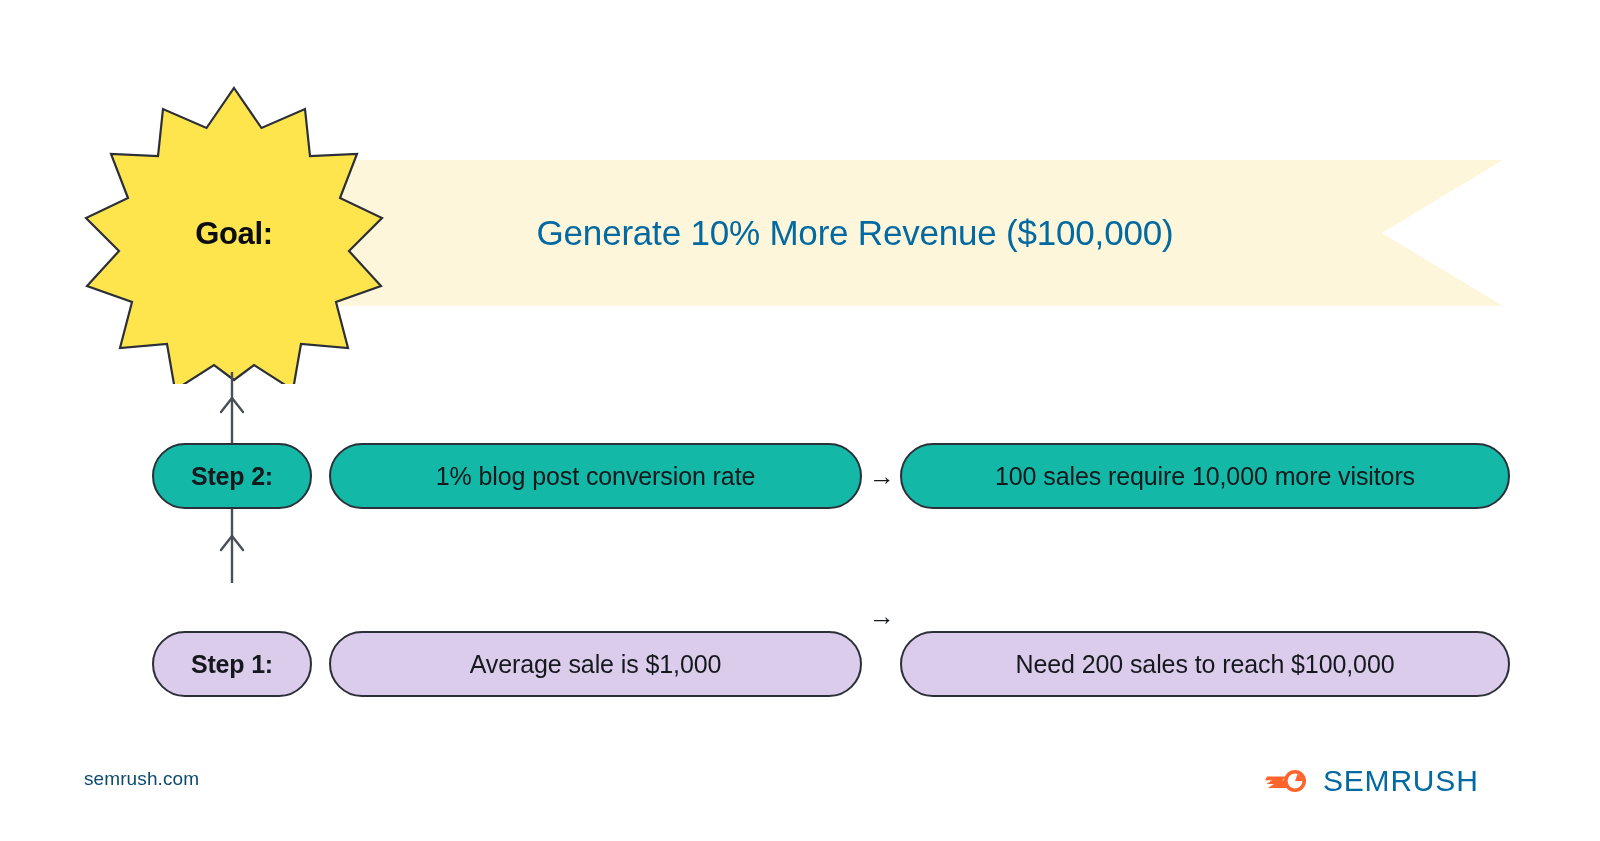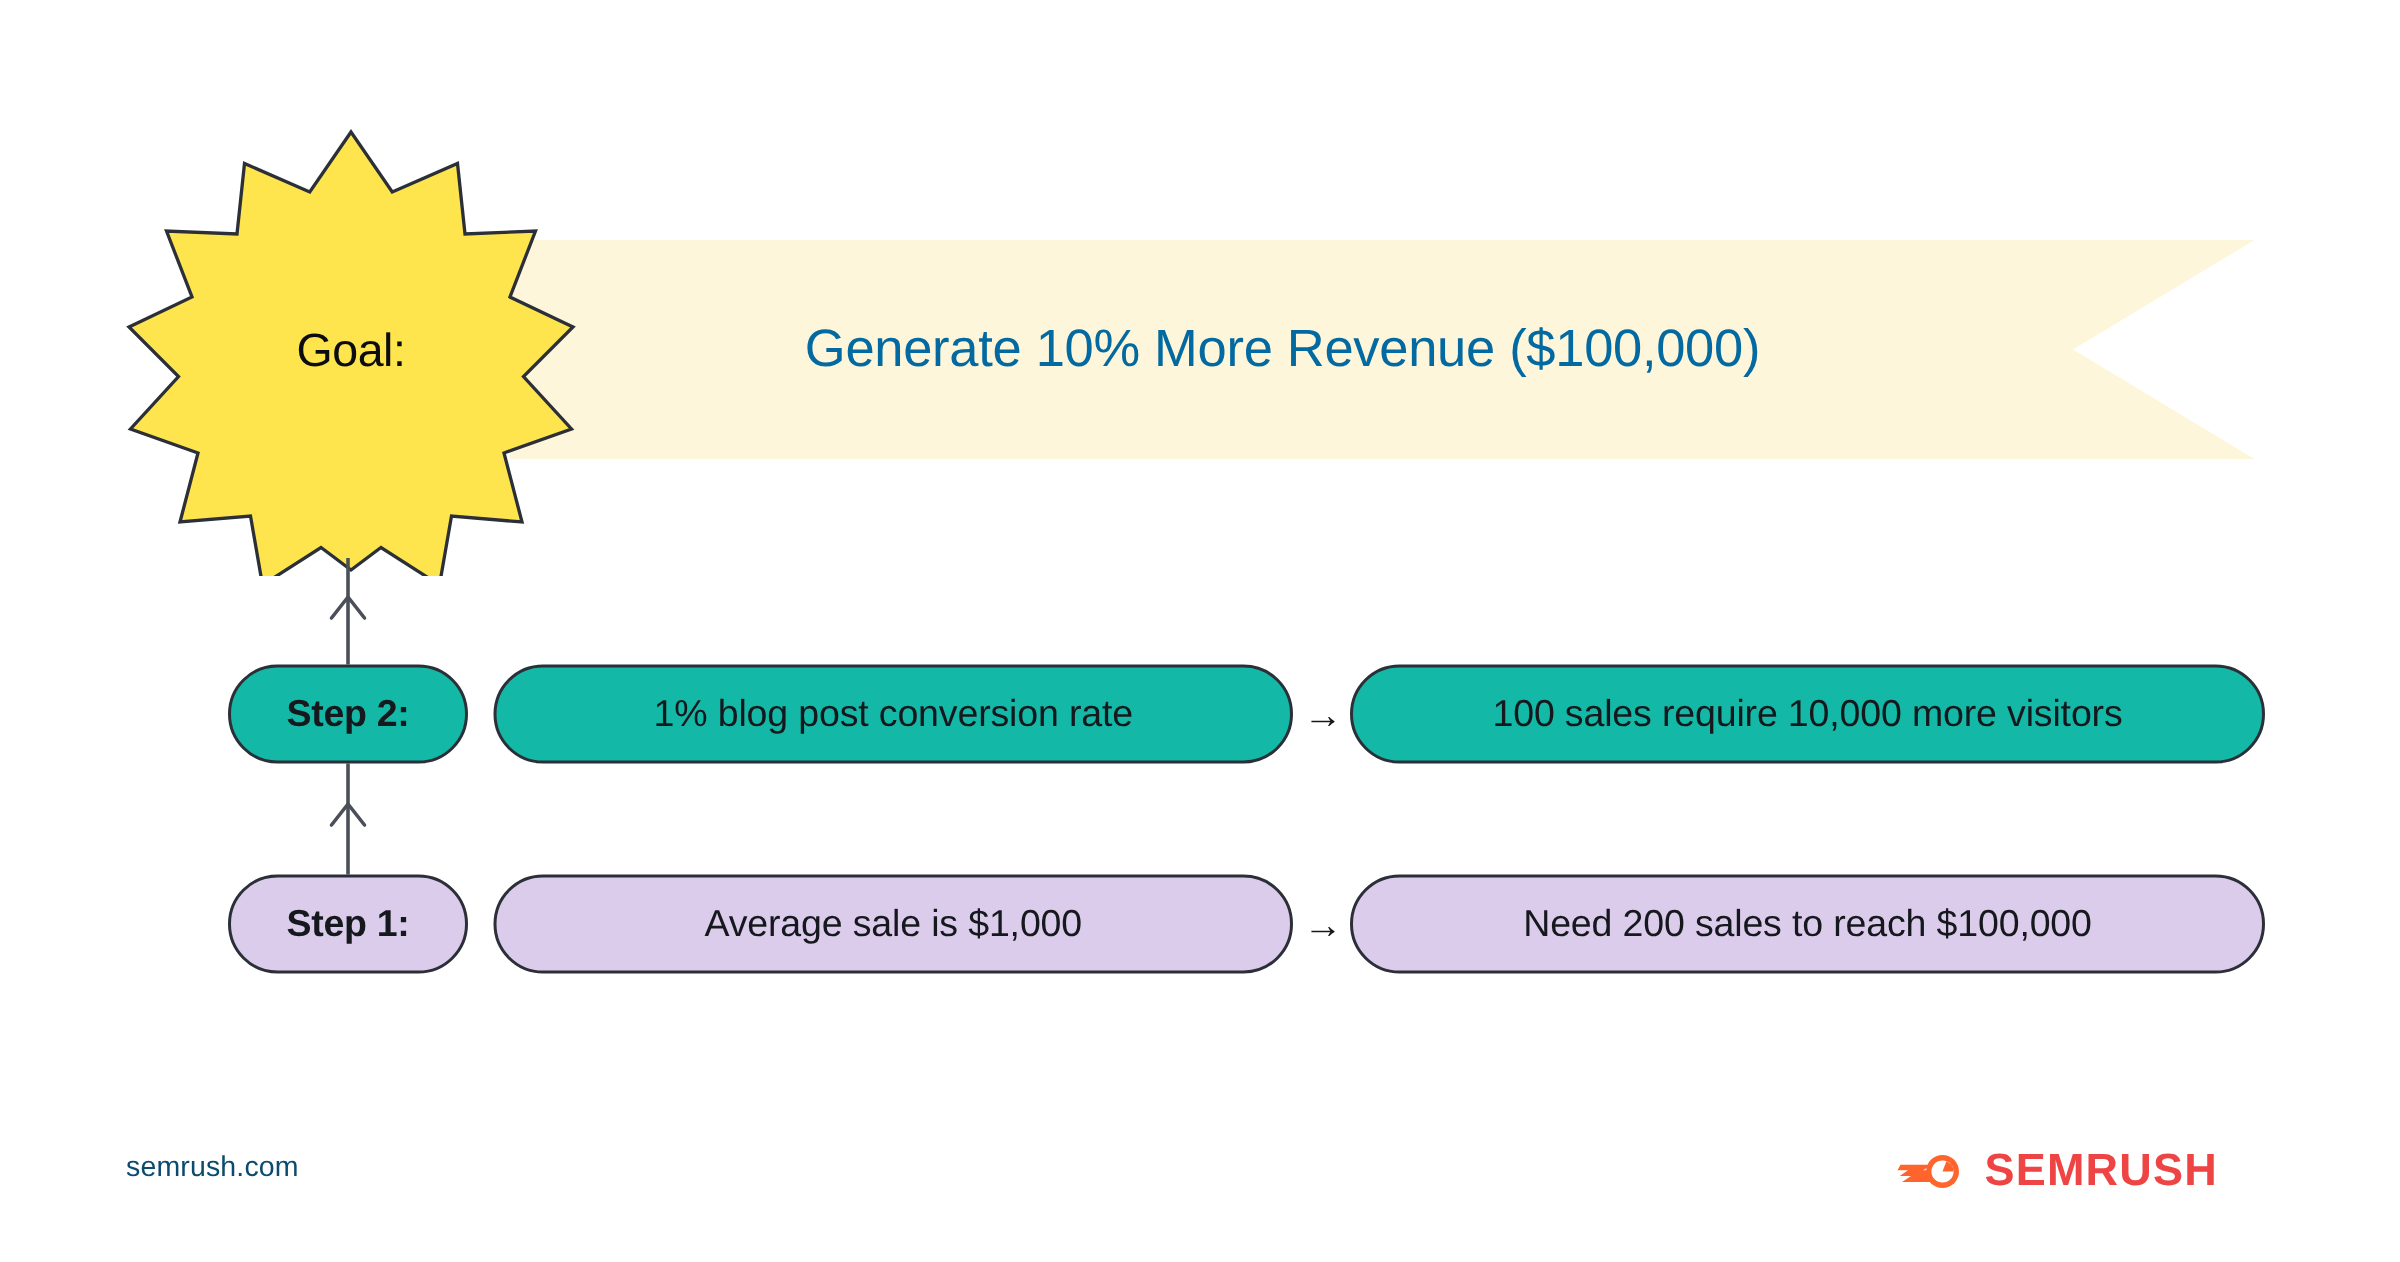--- a/index.html
+++ b/index.html
@@ -60,21 +60,21 @@
   .star-label {
     position: absolute;
     left: 0;
     top: 0;
     width: 300px;
     height: 300px;
     display: flex;
     align-items: center;
     justify-content: center;
     font-size: 31px;
-    font-weight: normal;
+    font-weight: bold;
     color: #0b0d10;
     letter-spacing: -0.3px;
   }
 
   
   .connectors {
     position: absolute;
     left: 0;
     top: 0;
     width: 1600px;
@@ -120,21 +120,21 @@
     font-size: 25px;
     letter-spacing: -0.1px;
   }
   .pill-b {
     left: 900px;
     width: 610px;
     font-size: 25px;
     letter-spacing: -0.1px;
   }
   .blue  { background: #14b8a6; }
-  .purple{ background: #DCCCEC; }
+  .purple{ background: #DCCCEC; margin-top: 48px; }
 
   .arrow-sep {
     position: absolute;
     left: 864px;
     top: 0;
     width: 36px;
     height: 66px;
     display: flex;
     align-items: center;
     justify-content: center;
@@ -156,23 +156,23 @@
     left: 1264px;
     top: 760px;
     height: 42px;
     display: flex;
     align-items: center;
     gap: 13px;
   }
   .logo-mark { display: block; }
   .logo-word {
     font-size: 30px;
-    font-weight: bold;
+    font-weight: normal;
     letter-spacing: 0.8px;
-    color: #ef4444;
+    color: #0369a1;
   }
 </style>
 </head>
 <body>
 
 <div id="canvas">
 
   <div class="banner-wrap">
     <div class="banner-shape"></div>
     <div class="banner-text">Generate 10% More Revenue ($100,000)</div>

